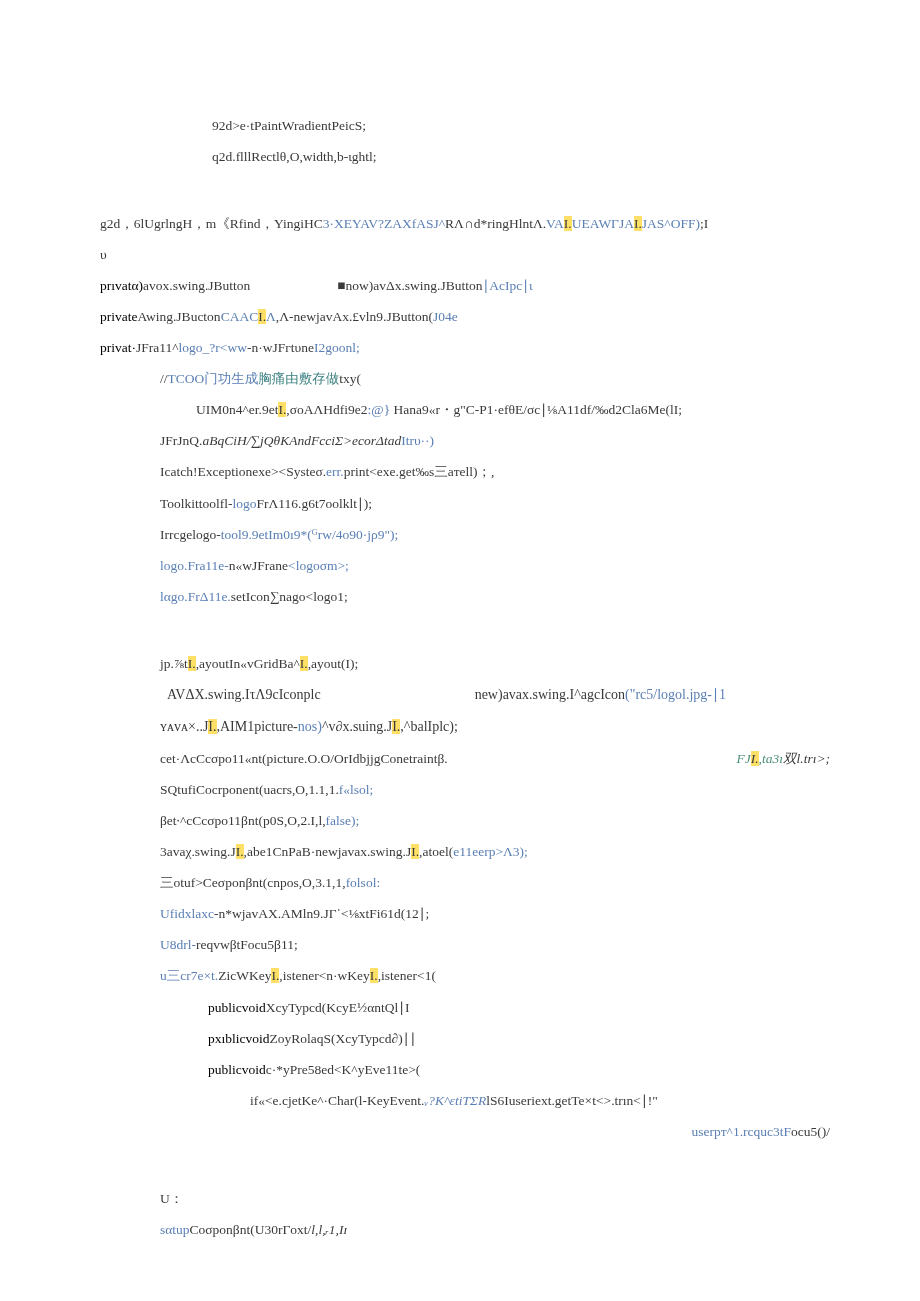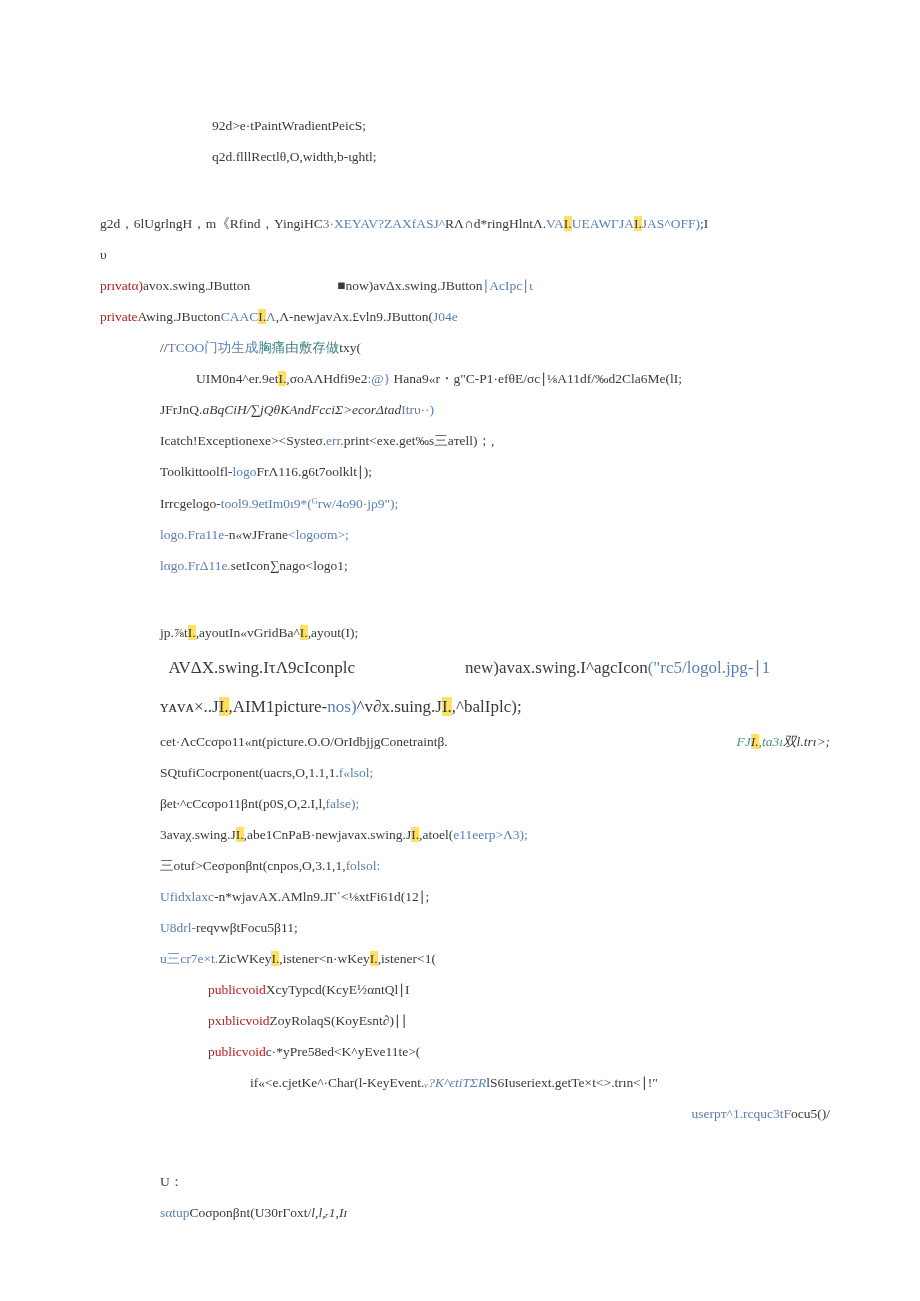--- a/index.html
+++ b/index.html
@@ -14,22 +14,22 @@
   }
   .page {
     padding: 110px 90px 60px 100px;
   }
   .ind1 { margin-left: 112px; }
   .ind2 { margin-left: 60px; }
   .ind3 { margin-left: 140px; }
   .ind4 { margin-left: 180px; text-align: right; }
   .ind5 { margin-left: 96px; }
   .sp40 { height: 36px; }
-  .sm  { font-size: 17px; }
-  .keyw { color: #b91c1c; }
+  .sm  { font-size: 14px; gap: 44px; }
+  .keyw { color: #000000; }
   .blue { color: #5a7fb4; }
   .teal { color: #3a7f7f; text-align: right; }
   .greent{ color: #4a8f7a; }
   .ital { font-style: italic; }
   .hl   { background: #ffe066; }
   .jrow { display: flex; }
   .jright { margin-left: auto; }
   .bodytext { }
 </style>
 </head>
@@ -50,20 +50,23 @@
 
 <div class="jrow">
   <span><span class="keyw">prıvatα)</span><span>avox.swing.JButton</span></span>
   <span style="margin-left:87px"><span>■now)</span><span>avΔx.swing.JButton</span><span class="blue">∣AcIpc∣ι</span></span>
 </div>
 
 <div>
   <span class="keyw">private</span><span>Awing.JBucton</span><span class="blue">CAAC</span><span class="hl">I.</span><span class="blue">Λ</span><span>,Λ-new</span><span>javAx.£vln9.JButton(</span><span class="blue">J04e</span>
 </div>
 
+<div>
+  <span class="keyw">privat·</span><span>JFra11^</span><span class="blue">logo_?r&lt;ww</span><span>-n·w</span><span>JFгtυne</span><span class="blue">I2goonl;</span>
+</div>
 
 
 <div class="ind2">
   <span>//</span><span class="blue">TCOO门功生成</span><span class="teal">胸痛由敷存做</span><span>txy(</span>
 </div>
 
 <div class="ind5">
   <span>UIM0n4^er.9et</span><span class="hl">I.</span><span>,σoAΛHdfi9e2</span><span class="blue">:@}</span><span> Hana9«r・g"C-P1·efθE/σc∣⅛A11df/‰d2Cla6Me(lI;</span>
 </div>
 
@@ -139,21 +142,21 @@
 
 <div class="ind2">
   <span class="blue">u三cr7e×t.</span><span>ZicWKey</span><span class="hl">I.</span><span>,istener&lt;n·wKey</span><span class="hl">I.</span><span>,istener&lt;1(</span>
 </div>
 
 <div class="ind5" style="margin-left:108px">
   <span class="keyw">publicvoid</span><span>XcyTypcd(KcyE½αntQl∣I</span>
 </div>
 
 <div class="ind5" style="margin-left:108px">
-  <span class="keyw">pxıblicvoid</span><span>ZoyRolaqS(KoyEsnt∂)∣∣</span>
+  <span class="keyw">pxıblicvoid</span><span>ZoyRolaqS(XcyTypcd∂)∣∣</span>
 </div>
 
 <div class="ind5" style="margin-left:108px">
   <span class="keyw">publicvoid</span><span>c·*yPre58ed&lt;K^yEve11te&gt;(</span>
 </div>
 
 <div class="ind3" style="margin-left:150px">
   <span>if«&lt;e.cjetKe^·Char(l-KeyEvent.</span><span class="blue ital">ᵥ?K^εtiTΣR</span><span>lS6Iuseriext.</span><span>getTe×t&lt;&gt;.trın&lt;∣!"</span>
 </div>
 

